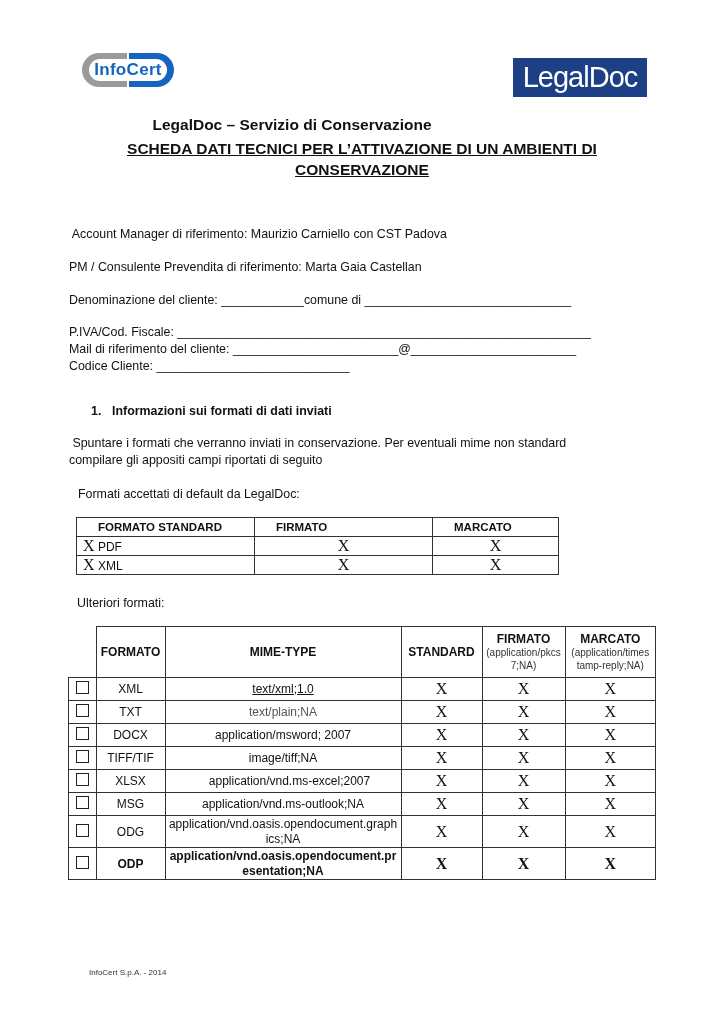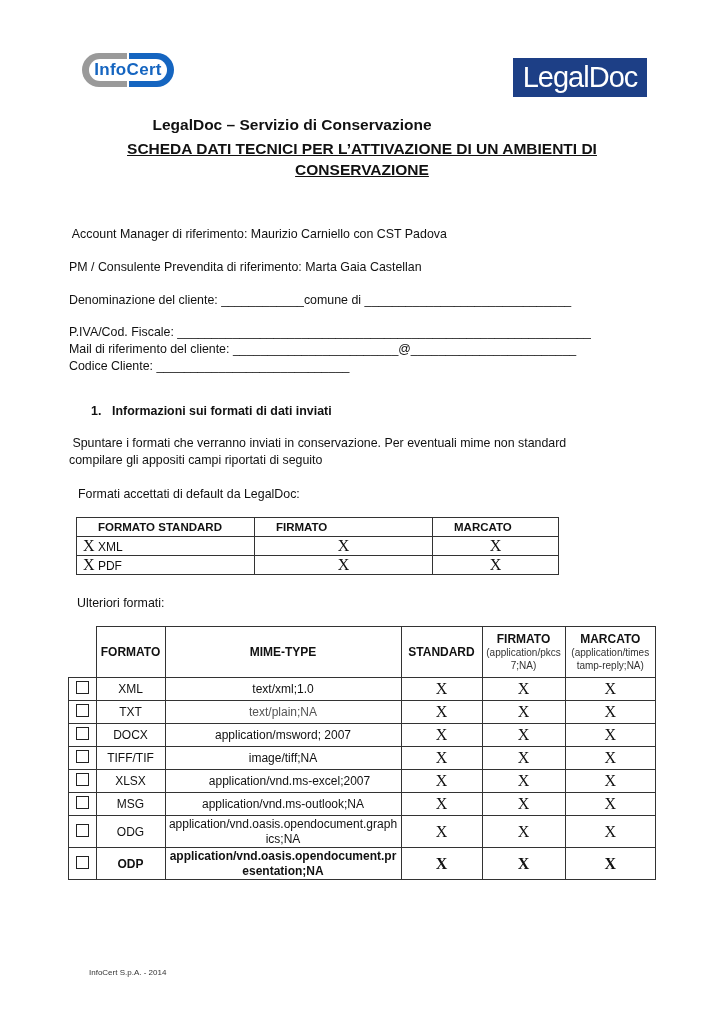--- a/index.html
+++ b/index.html
@@ -66,26 +66,26 @@
 <div class="abs line" style="left:78px;top:487px">Formati accettati di default da LegalDoc:</div>
 
 <table class="t1">
   <tbody>
       <tr class="hd">
     <td style="width:150px">FORMATO STANDARD</td>
     <td style="width:150px">FIRMATO</td>
     <td>MARCATO</td>
   </tr>
   <tr>
-    <td><span class="bigx">X</span> <span>XML</span></td>
+    <td><span class="bigx">X</span> <span>PDF</span></td>
     <td class="c bigx">X</td>
     <td class="c bigx">X</td>
   </tr>
   <tr>
-    <td><span class="bigx">X</span> <span>PDF</span></td>
+    <td><span class="bigx">X</span> <span>XML</span></td>
     <td class="c bigx">X</td>
     <td class="c bigx">X</td>
   </tr>
 </tbody>
   </table>
 
 <div class="abs line" style="left:77px;top:596px">Ulteriori formati:</div>
 
 <table class="t2">
   <tbody>
@@ -101,21 +101,21 @@
     <td>
       <span>MARCATO</span>
       <span class="sub">(application/times tamp-reply;NA)</span>
     </td>
   </tr>
   </tbody>
     <tbody id="extra-rows">
       <tr style="height: 23px;">
         <td><span class="cb"></span></td>
         <td>XML</td>
-        <td style="line-height: 15px;">text/xml;1.0</td>
+        <td style="line-height: 15px; text-decoration: underline;">text/xml;1.0</td>
         <td class="bigx">X</td>
         <td class="bigx">X</td>
         <td class="bigx">X</td>
       </tr>
       <tr style="height: 23px;">
         <td><span class="cb"></span></td>
         <td>TXT</td>
         <td class="gray" style="line-height: 15px;">text/plain;NA</td>
         <td class="bigx">X</td>
         <td class="bigx">X</td>

